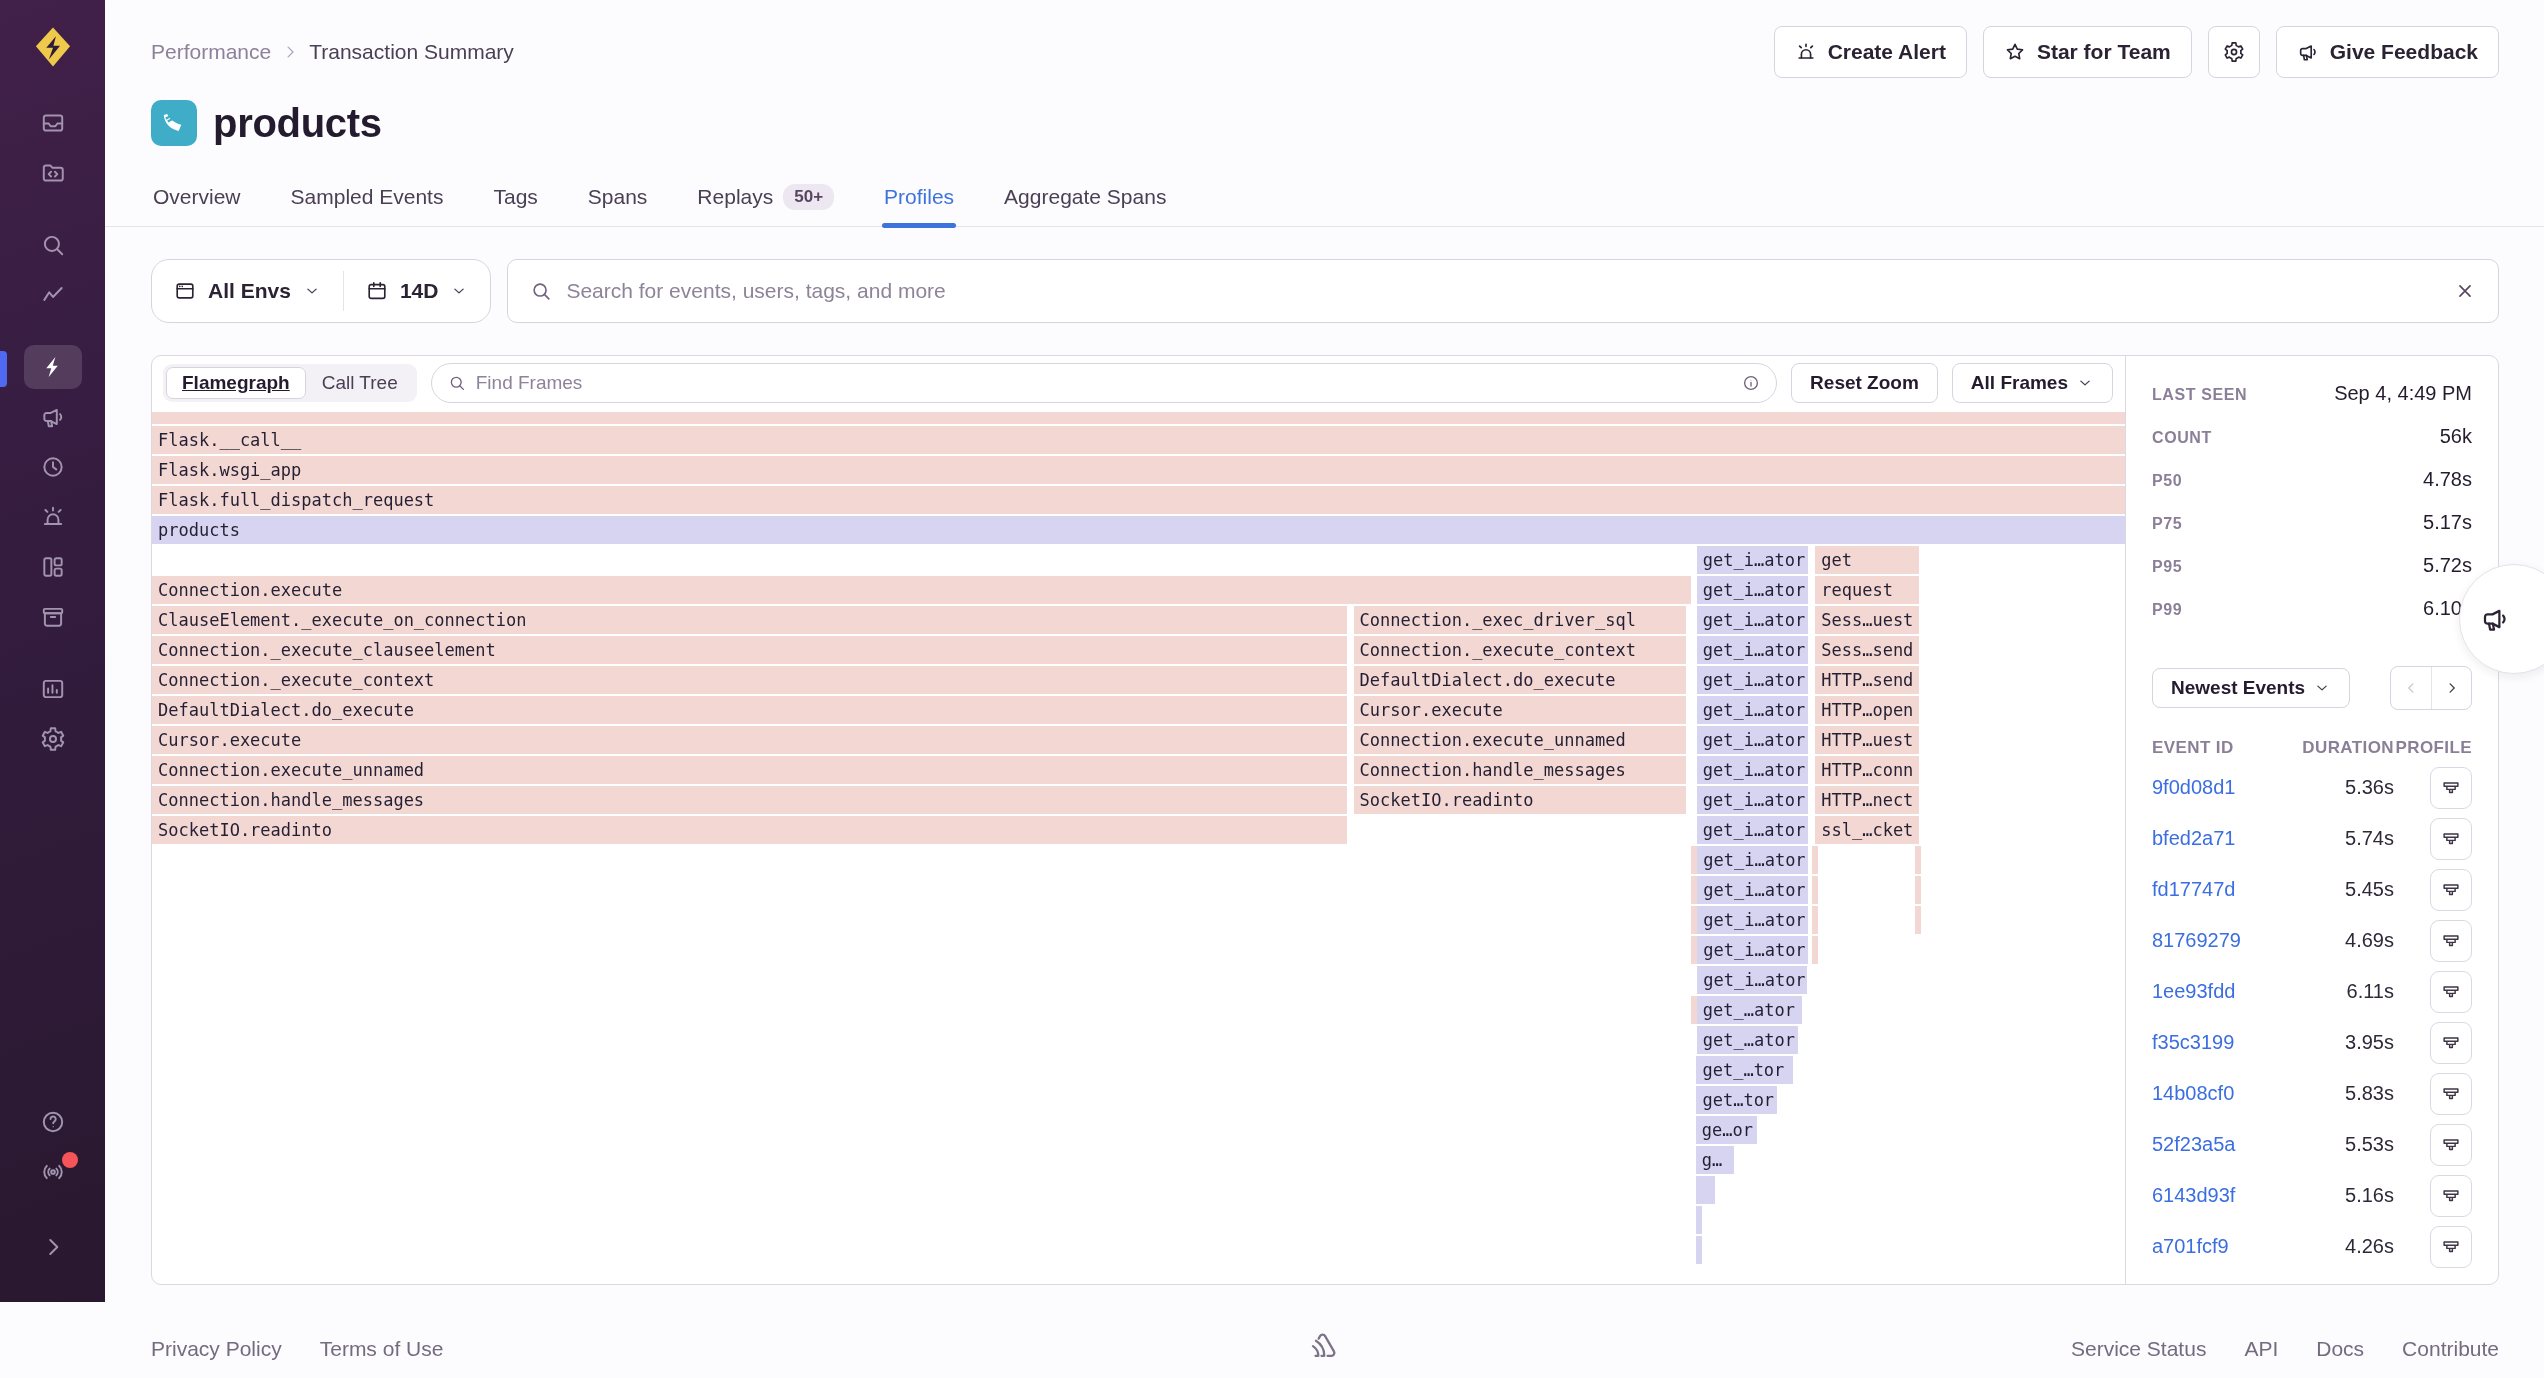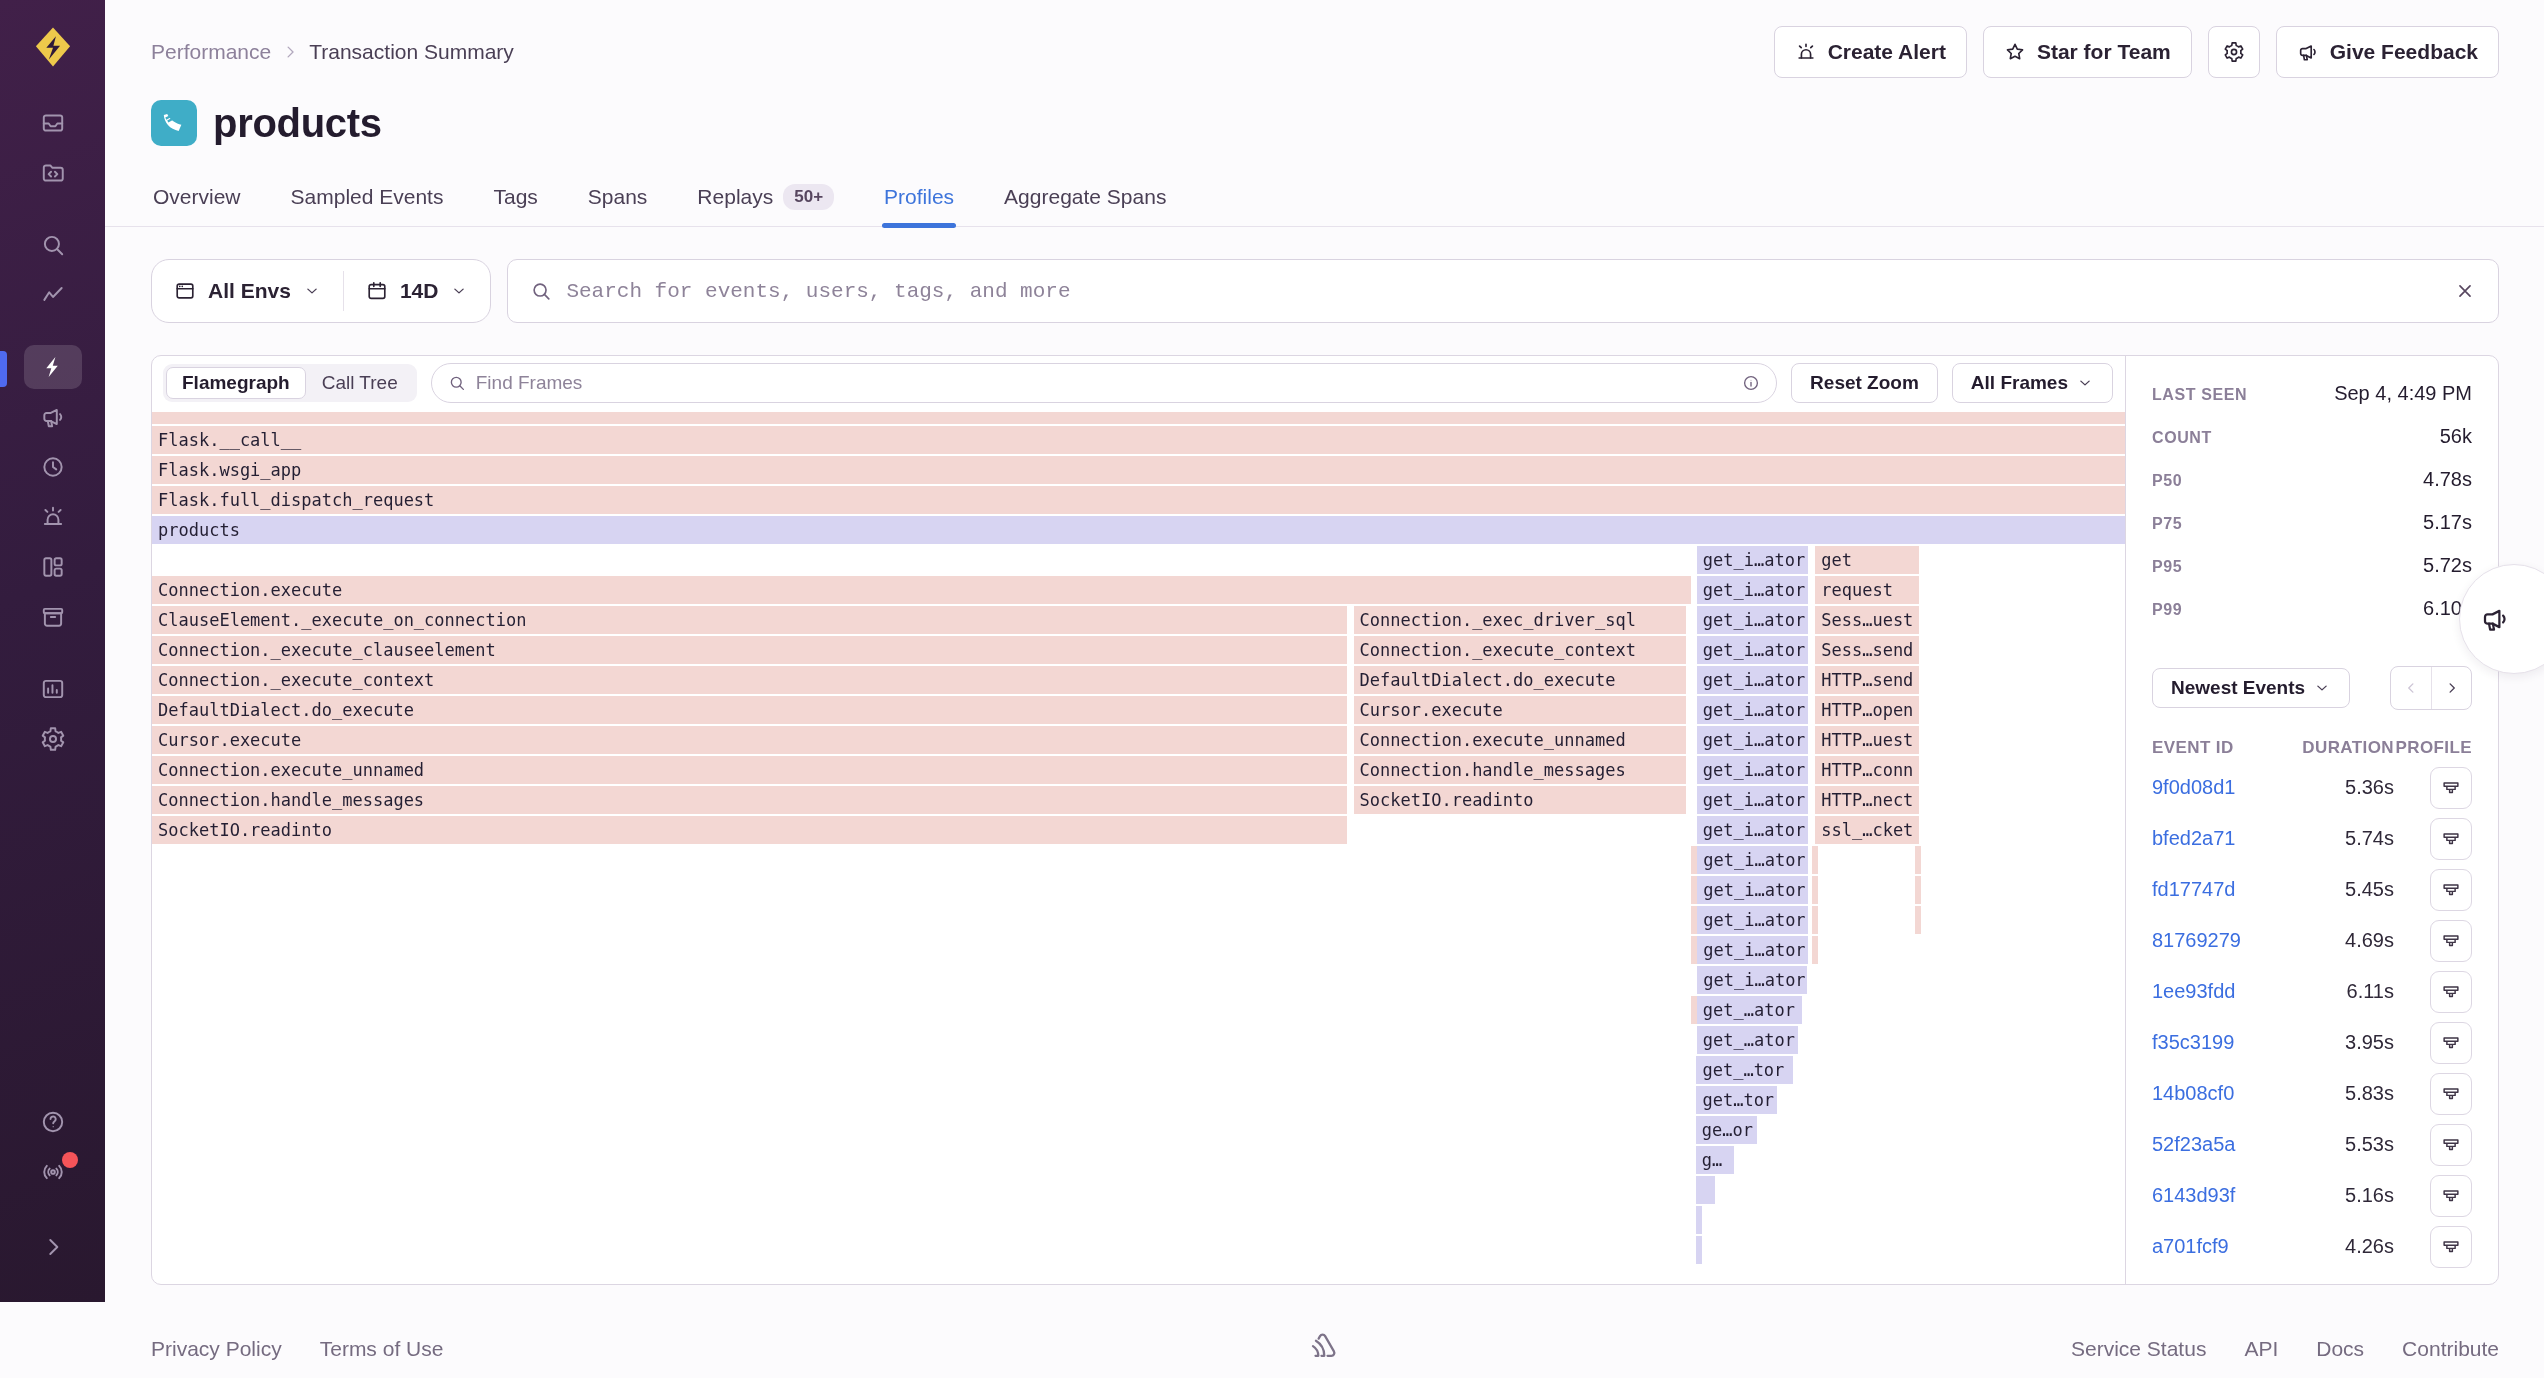--- a/index.html
+++ b/index.html
@@ -50,32 +50,32 @@
   .tab.active { color:var(--accent_blue); }
   .tab.active::after { content:""; position:absolute; left:0; right:0; bottom:-2px; height:5px; border-radius:3px; background:var(--accent_blue); }
 
   .filters { margin-top:32px; display:flex; gap:16px; height:64px; }
   .pagefilter { display:flex; align-items:center; background:#fff; border:1px solid #d9d3e0; border-radius:18px; }
   .pf-cell { display:flex; align-items:center; gap:12px; padding:0 22px; font-size:21px; font-weight:700; color:#2b2233; cursor:pointer; }
   .pf-cell svg.chev { width:18px; height:18px; color:#4a3f55; }
   .pf-divider { width:1px; height:40px; background:#e6e1ea; }
   .searchbox { flex:1; display:flex; align-items:center; gap:14px; background:#fff; border:1px solid #d9d3e0; border-radius:10px; padding:0 22px; }
   .searchbox svg { color:#71627e; }
-  .searchbox input { flex:1; border:none; outline:none; font-size:21px; font-family:Liberation Mono, monospace; color:#2b2233; background:transparent; }
+  .searchbox input { flex:1; border:none; outline:none; font-size:21px; font-family:Liberation Sans, sans-serif; color:#2b2233; background:transparent; }
   .searchbox input::placeholder { color:#8e8399; }
   .searchbox .clear { color:#57465f; cursor:pointer; }
 
   
   .panel { margin:32px 45px 0 46px; height:930px; background:#fff; border:1px solid #dcd6e2; border-radius:10px;
     display:flex; overflow:hidden; position:relative; }
   .fg-side { flex:1; min-width:0; display:flex; flex-direction:column; }
   .fg-toolbar { height:54px; flex:none; display:flex; align-items:center; gap:14px; padding:0 12px 0 11px; }
   .seg { background:#f3f1f6; border-radius:9px; padding:3px; display:flex; font-size:19px; }
   .seg-opt { padding:5px 16px; border-radius:7px; color:#4a3f55; cursor:pointer; white-space:nowrap; }
-  .seg-opt.on { background:#fff; border:1px solid #d9d3e0; color:#241c2e; font-weight:700; padding:4px 15px; }
+  .seg-opt.on { background:#fff; border:1px solid #d9d3e0; color:#241c2e; font-weight:700; padding:4px 15px;text-decoration:underline; }
   .find { flex:1; height:40px; border:1px solid #d9d3e0; border-radius:20px; display:flex; align-items:center; gap:10px; padding:0 16px; }
   .find svg { color:#71627e; }
   .find input { flex:1; border:none; outline:none; font-size:19px; font-family:inherit; background:transparent; color:#2b2233; }
   .find input::placeholder { color:#8e8399; }
   .btn-sm { height:40px; display:flex; align-items:center; gap:8px; padding:0 18px; background:#fff; border:1px solid #d9d3e0;
     border-radius:8px; font-size:19px; font-weight:700; color:#241c2e; white-space:nowrap; cursor:pointer; }
   .btn-sm svg { width:16px; height:16px; color:#4a3f55; }
 
   .flamegraph { flex:1; position:relative; overflow:hidden; padding-top:2px; }
   .fg-row { position:relative; height:28px; margin-bottom:2px; }

